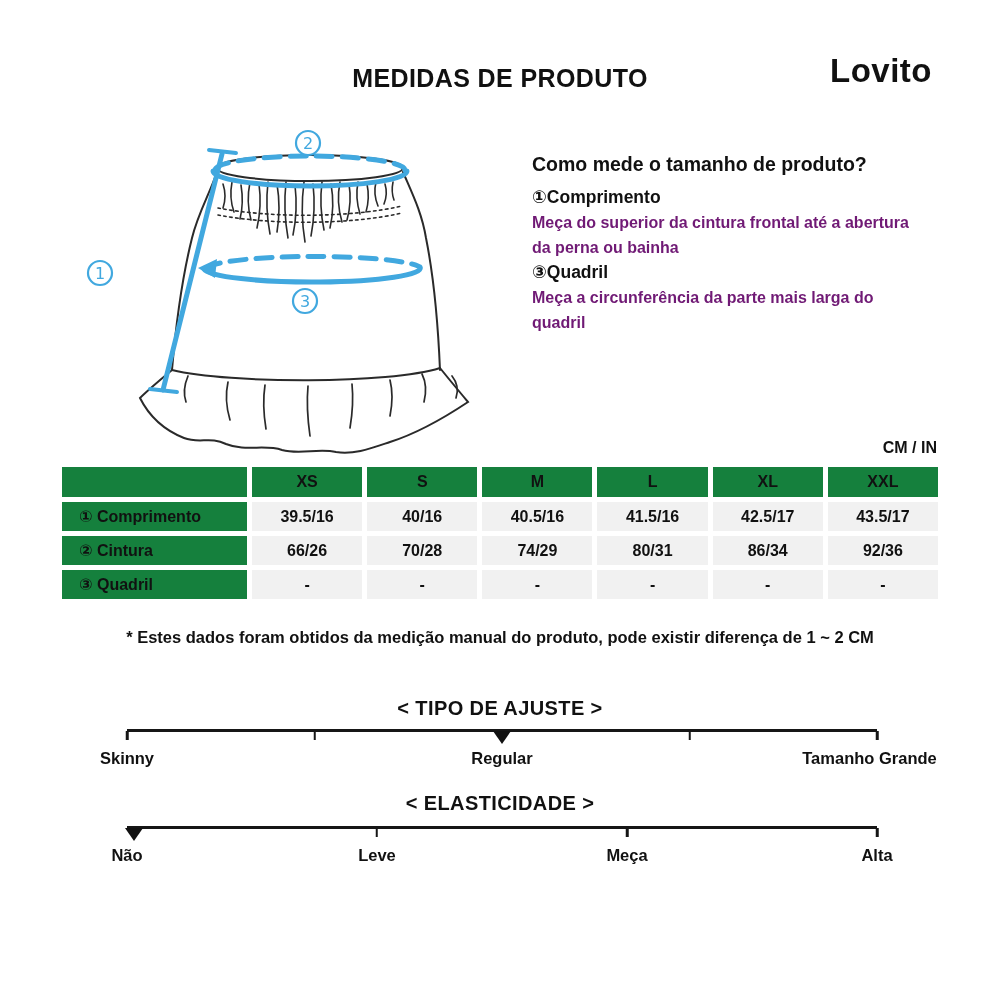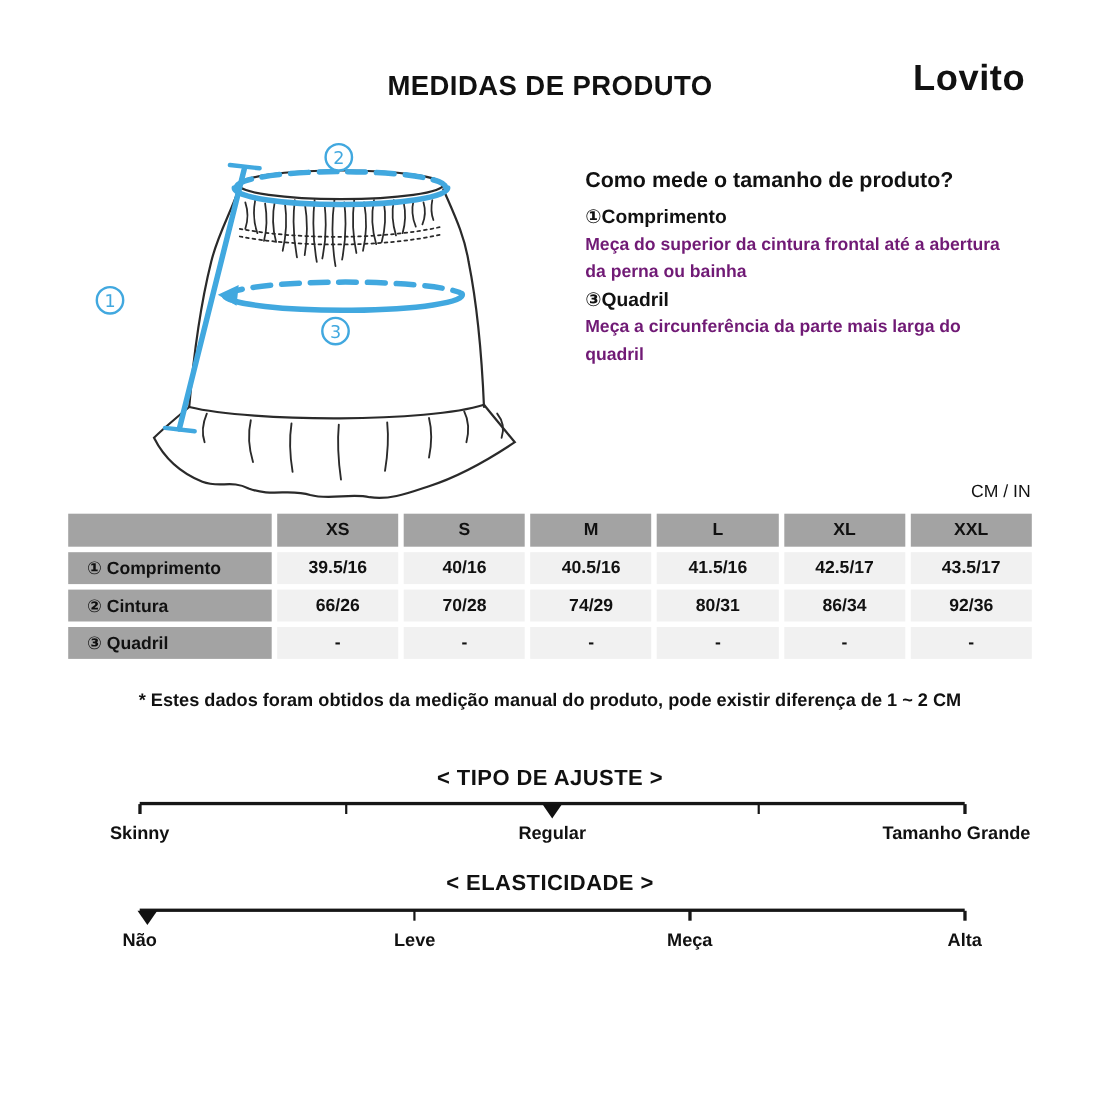--- a/index.html
+++ b/index.html
@@ -10,27 +10,27 @@
          font-size:25px;font-weight:700;letter-spacing:.4px;}
   .logo{position:absolute;top:52px;right:68px;font-size:33px;font-weight:800;letter-spacing:.5px;}
 
   .diagram{position:absolute;left:60px;top:118px;}
 
   .guide{position:absolute;left:532px;top:153px;width:400px;}
   .guide h2{margin:0 0 9px 0;font-size:19.5px;font-weight:800;}
   .g-name{font-size:17.5px;font-weight:800;line-height:25px;}
   .g-desc{font-size:16px;color:#701a75;line-height:25px;font-weight:700;}
 
-  .units{position:absolute;top:439px;right:63px;font-size:16px;font-weight:400;}
+  .units{position:absolute;top:439px;right:63px;font-size:16px;font-weight:700;}
 
   .sizetable{position:absolute;left:62px;top:467px;width:876px;display:grid;
              grid-template-columns:185px repeat(6,1fr);grid-template-rows:30px 29px 29px 29px;
              gap:5px;font-size:16px;font-weight:700;}
   .sizetable>div{display:flex;align-items:center;justify-content:center;}
-  .th,.tlabel{background:#a3a3a3;}
+  .th,.tlabel{background:#15803d;}
   .td{background:#f1f1f1;}
   .tlabel{justify-content:flex-start !important;padding-left:17px;}
 
   .footnote{position:absolute;left:0;top:628px;width:1000px;text-align:center;
             font-size:16.5px;font-weight:700;}
 
   .scale-title{position:absolute;left:0;width:1000px;text-align:center;
                font-size:20px;font-weight:800;letter-spacing:.4px;}
   .scale{position:absolute;left:127px;width:750px;height:60px;}
   .scale-line{position:absolute;left:0;top:0;width:750px;height:3px;background:#161616;}

